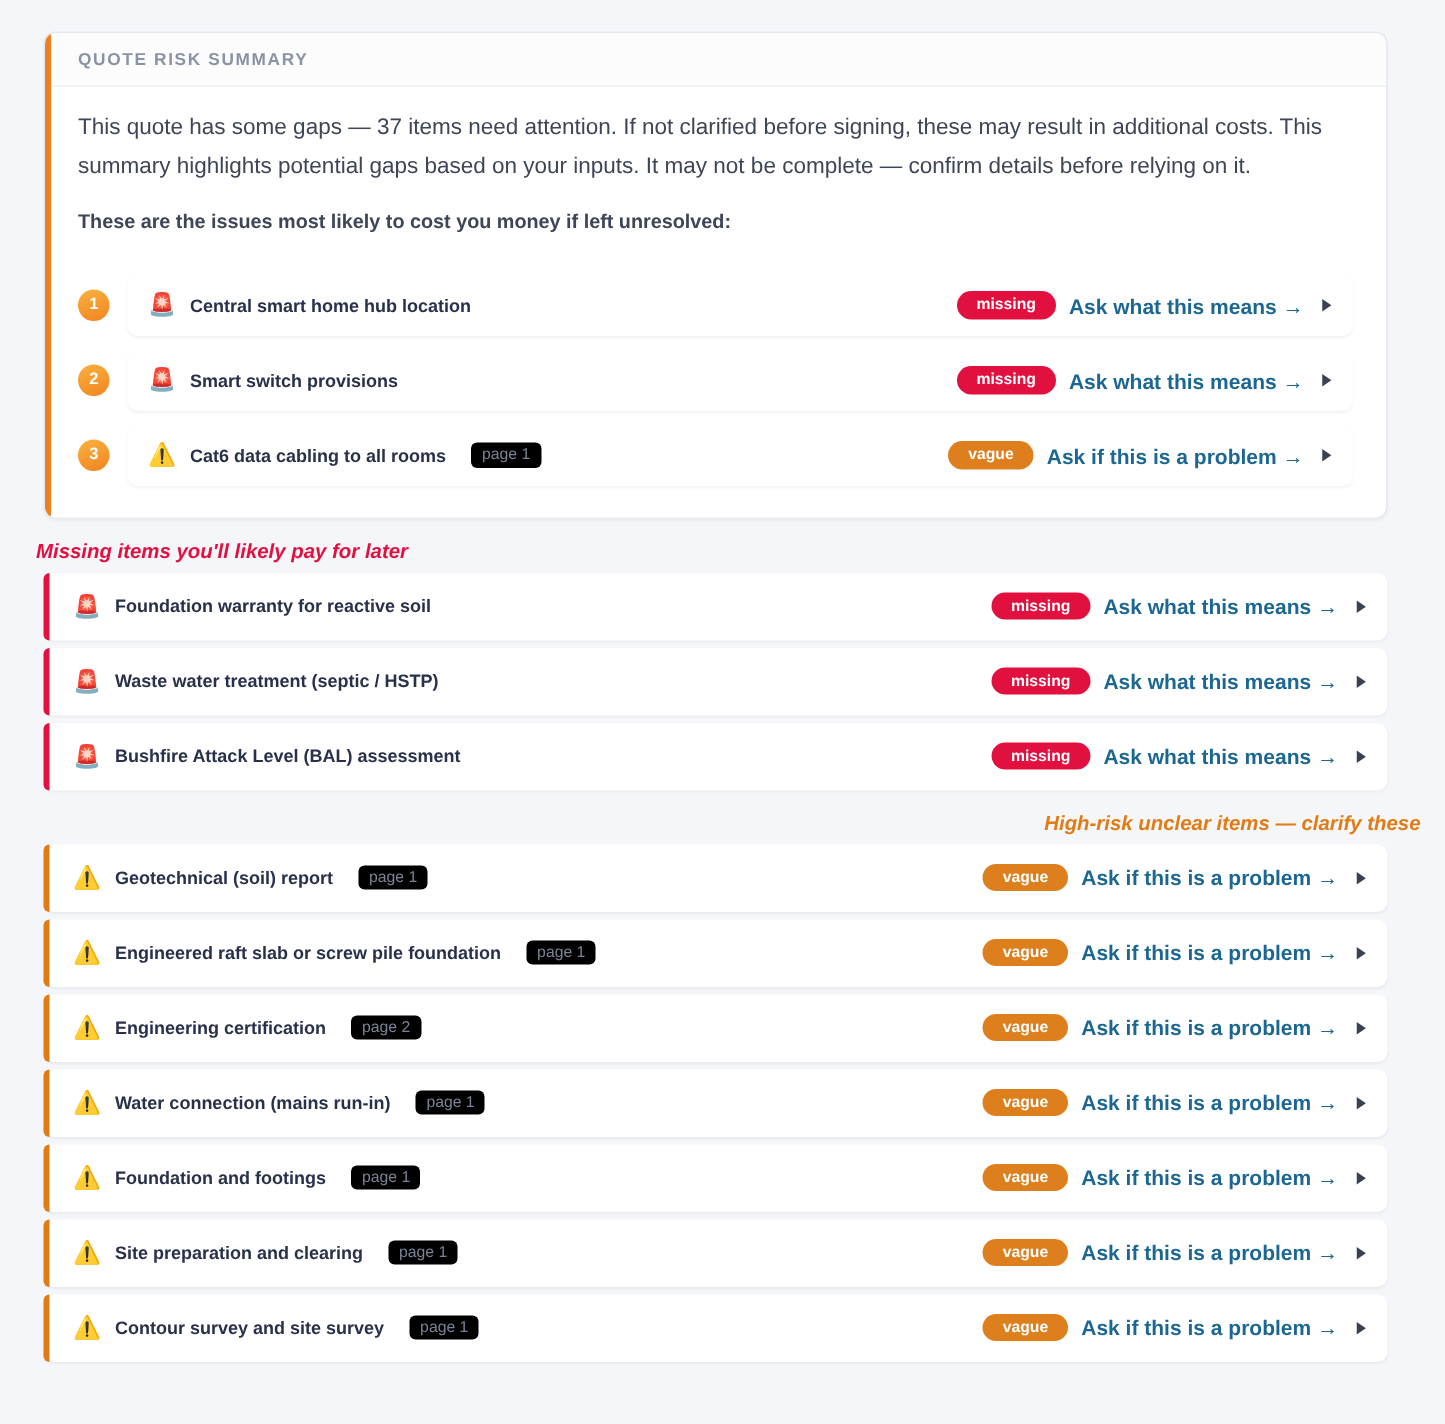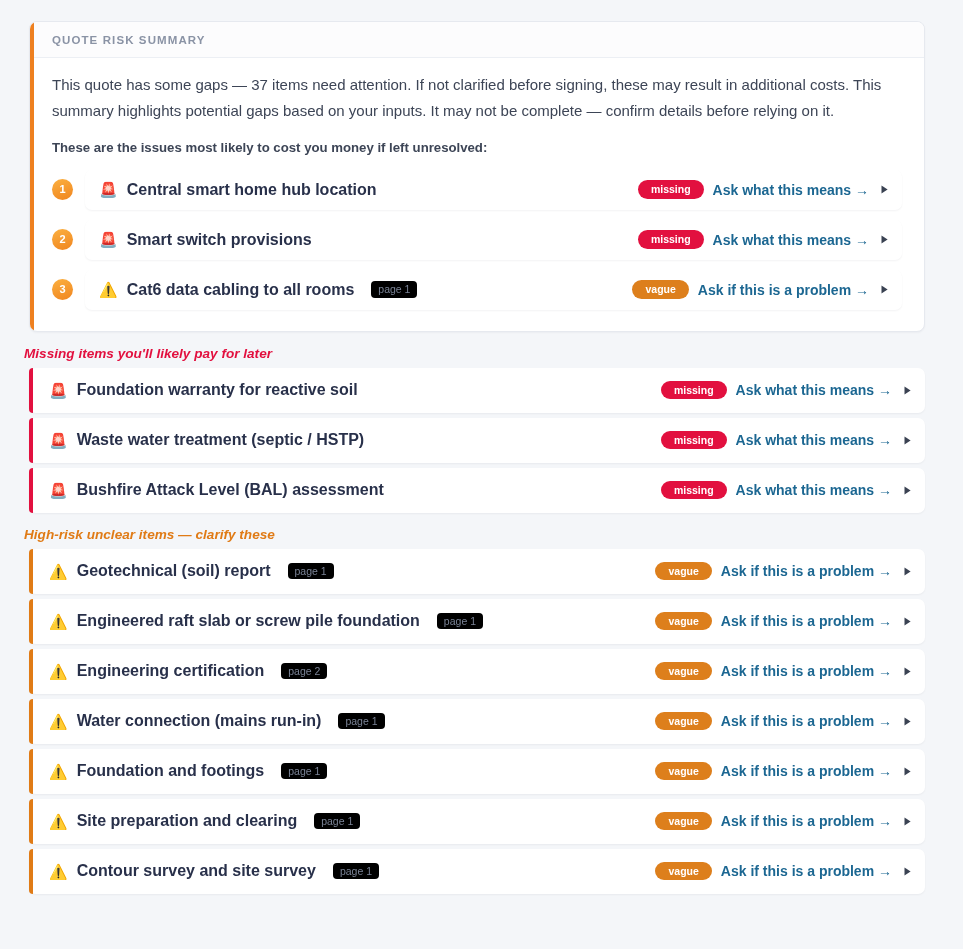--- a/index.html
+++ b/index.html
@@ -58,21 +58,21 @@
     font-size: 15px;
     line-height: 1.72;
     color: #3d4556;
     margin: 0 0 16px 0;
     max-width: 890px;
   }
   .summary-lead {
     font-size: 13.2px;
     font-weight: bold;
     color: #3d4556;
-    margin: 0 0 10px 0;
+    margin: 0 0 24px 0;
   }
 
   
   .top-list { margin: 0; }
   .top-row {
     display: flex;
     align-items: center;
     gap: 12px;
     padding: 5px 0;
   }
@@ -102,21 +102,21 @@
   }
 
   
   .section-heading {
     font-size: 13.6px;
     font-weight: bold;
     margin: 14px 0 7px 8px;
     font-style: italic;
   }
   .section-heading.red { color: #e2103f; }
-  .section-heading.orange { color: #e07b16; }
+  .section-heading.orange { color: #e07b16; text-align: right; }
 
   
   .item-list { margin: 0; }
   .item-row {
     position: relative;
     display: flex;
     align-items: center;
     background: #ffffff;
     border-radius: 7px;
     margin: 0 22px 5px 13px;
@@ -141,21 +141,21 @@
     gap: 9px;
     flex: 1 1 auto;
     min-width: 0;
   }
   .sev-icon {
     font-size: 15px;
     line-height: 1;
     flex: 0 0 auto;
   }
   .item-title {
-    font-size: 16px;
+    font-size: 12px;
     font-weight: bold;
     color: #28304a;
     white-space: nowrap;
   }
   .page-chip {
     font-size: 10.5px;
     color: #7a8396;
     background: #000000;
     border-radius: 4px;
     padding: 3px 7px;

